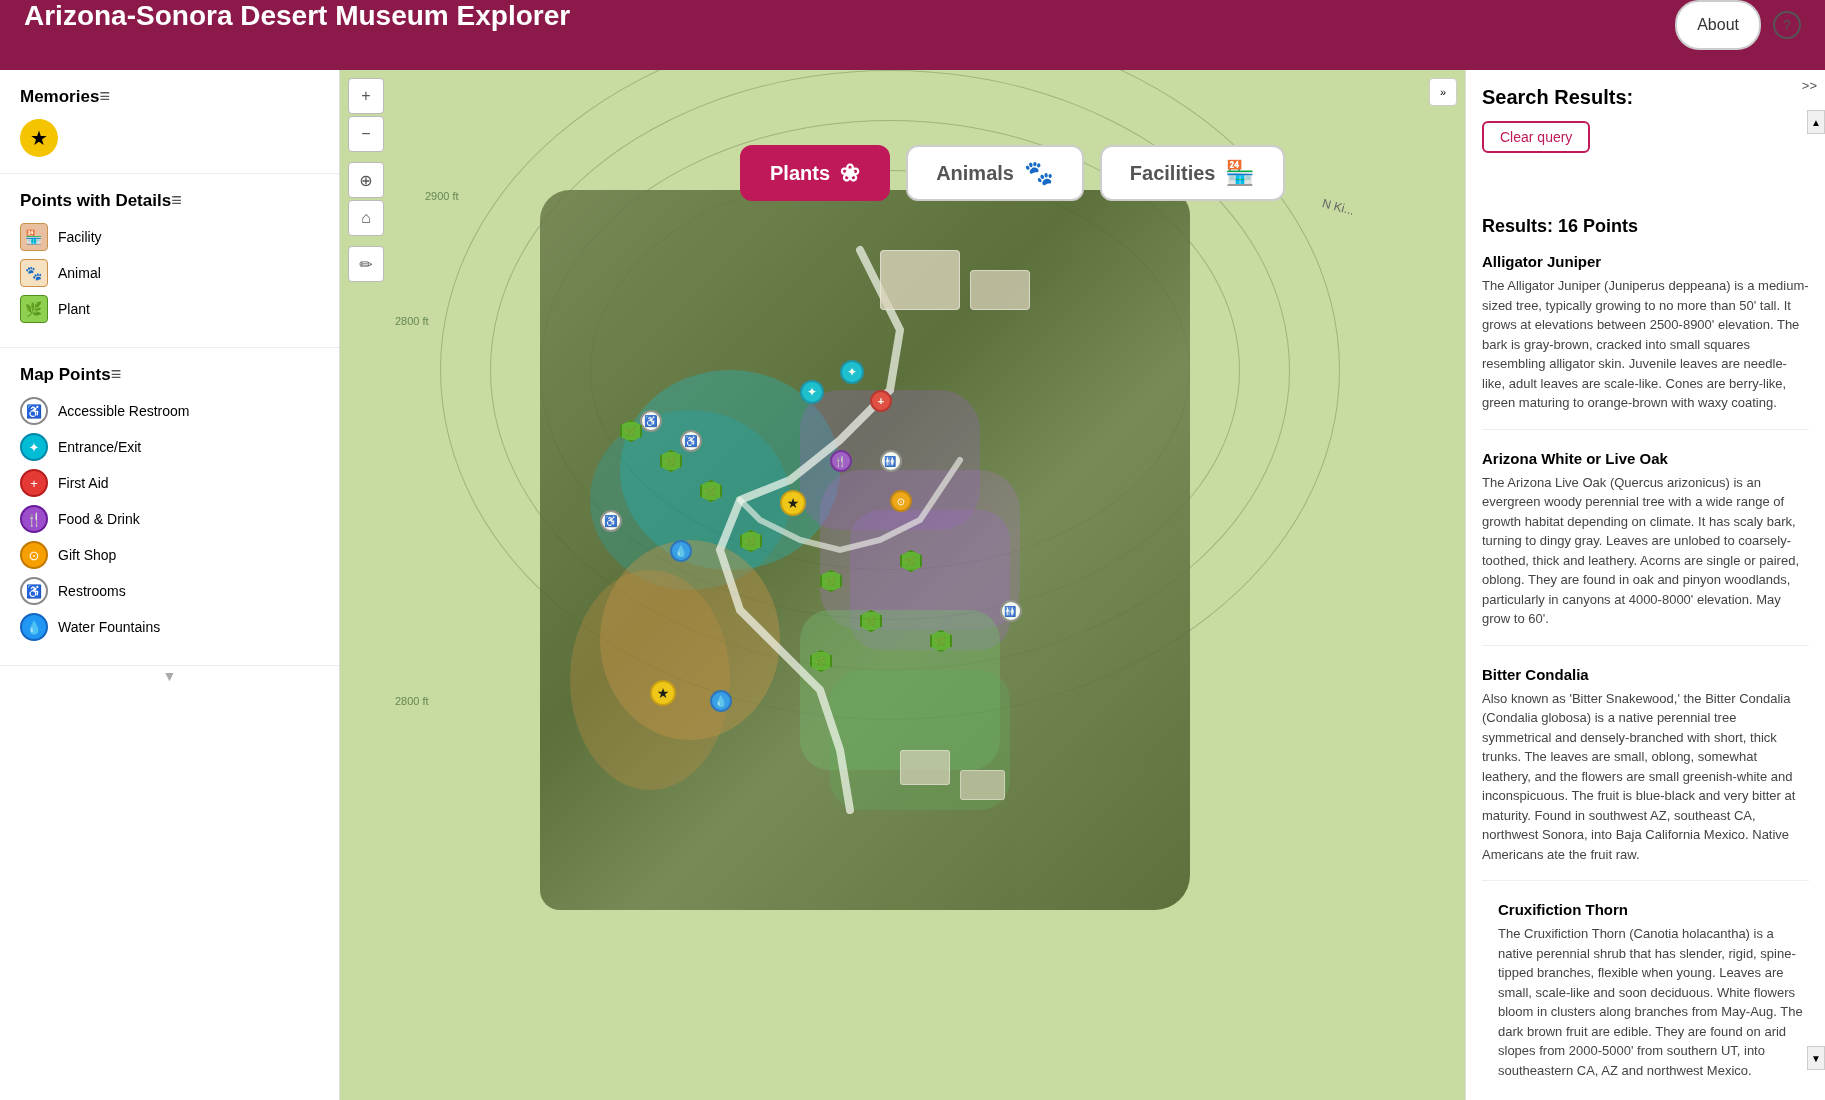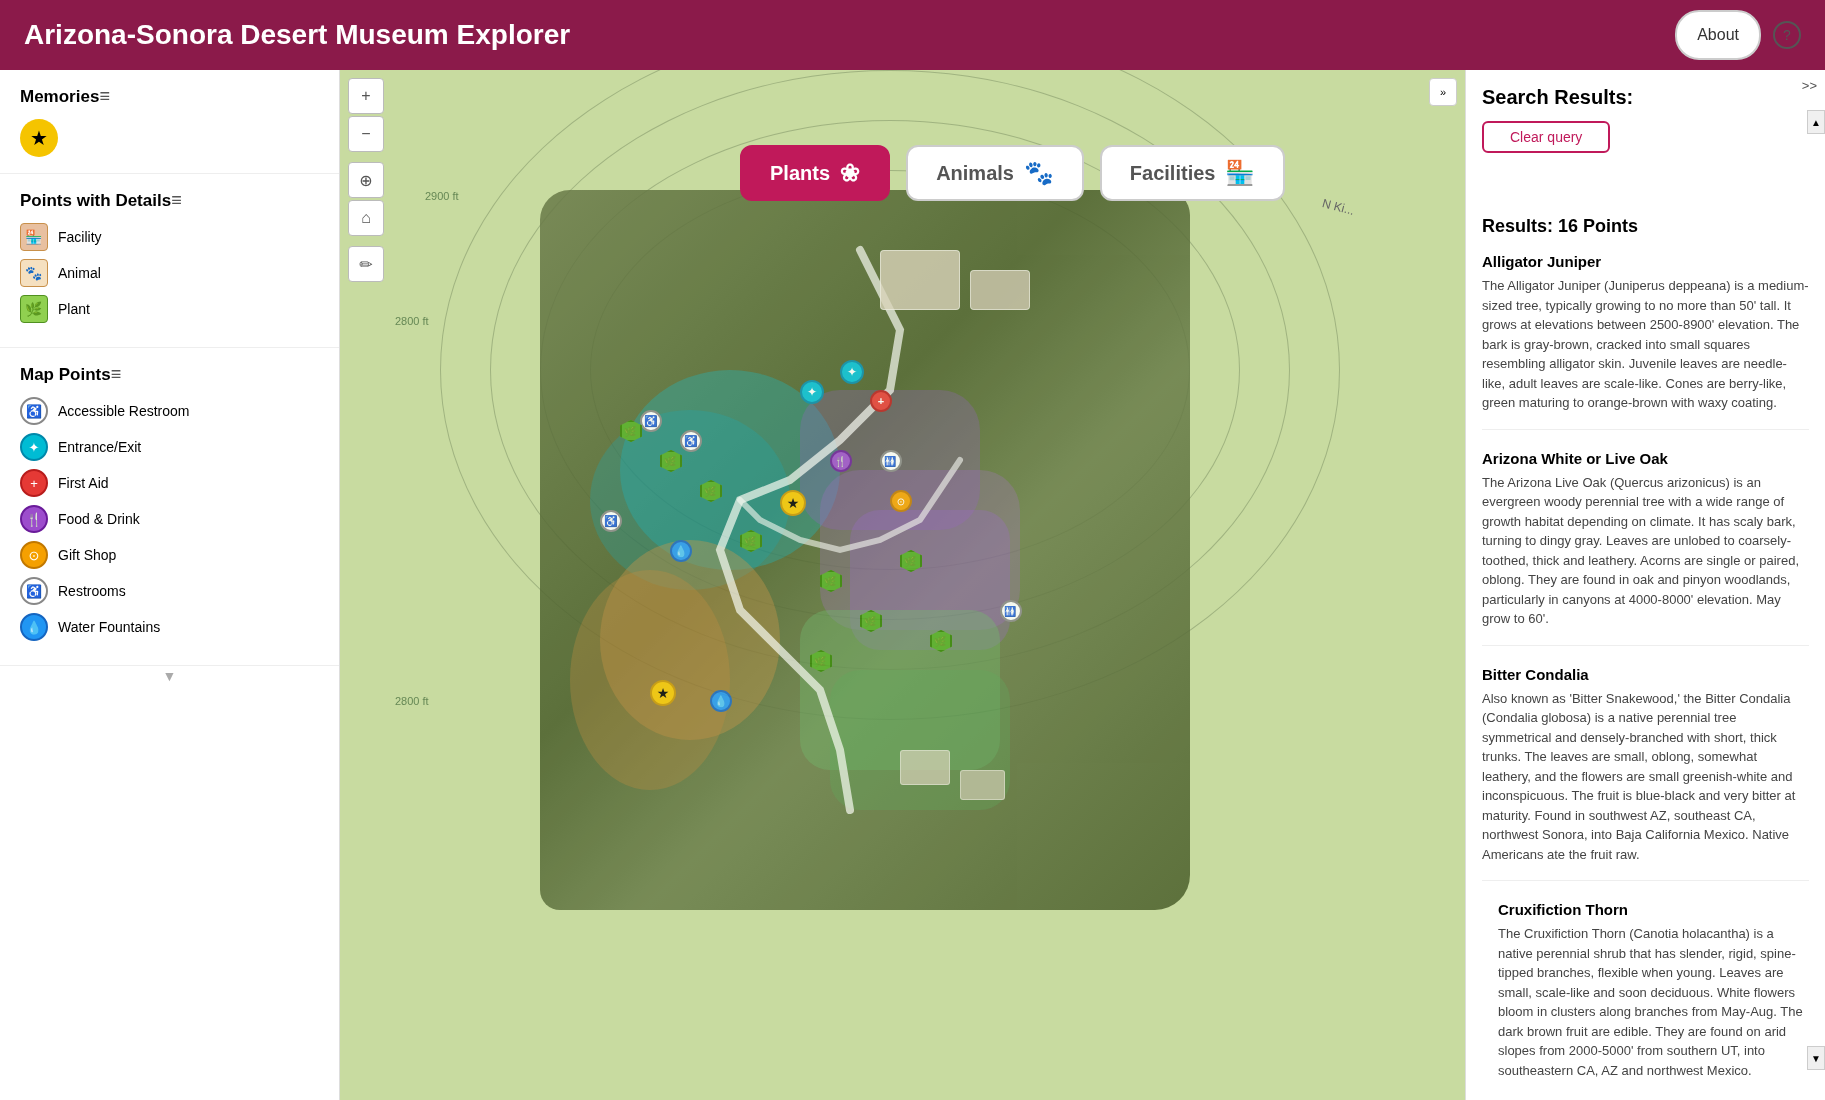--- a/index.html
+++ b/index.html
@@ -4,21 +4,21 @@
   <style>
     * { box-sizing: border-box; margin: 0; padding: 0; }
     body { font-family: Arial, sans-serif; width: 1825px; height: 1100px; overflow: hidden; background: #f0f0f0; }
 
     
     #header {
       background: #8b1a4a;
       color: white;
       height: 70px;
       display: flex;
-      align-items: center;
+      align-items: flex-start;
       justify-content: space-between;
       padding: 0 24px;
     }
     #header h1 { font-size: 28px; font-weight: bold; }
     #header-right { display: flex; align-items: center; gap: 12px; }
     #about-btn {
       background: white;
       color: #333;
       border: 2px solid #ccc;
       border-radius: 24px;
@@ -132,21 +132,21 @@
       border-left: 1px solid #ddd;
       overflow-y: auto;
       padding: 16px;
       position: relative;
     }
     #clear-query-btn {
       border: 2px solid #c0195a;
       color: #c0195a;
       background: white;
       border-radius: 6px;
-      padding: 6px 26px;
+      padding: 6px 16px;
       cursor: pointer;
       font-size: 14px;
       margin-bottom: 16px;
     }
     #results-count {
       font-size: 18px;
       font-weight: bold;
       margin-bottom: 16px;
       margin-top: 47px;
     }

